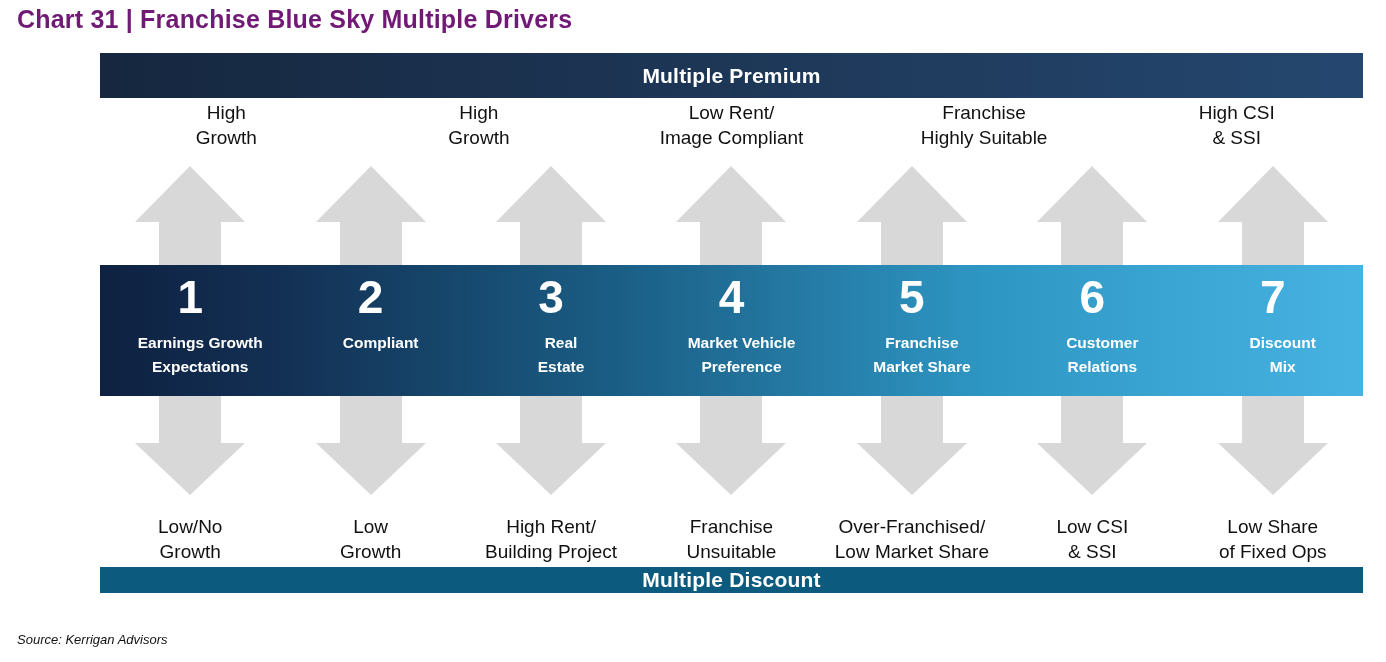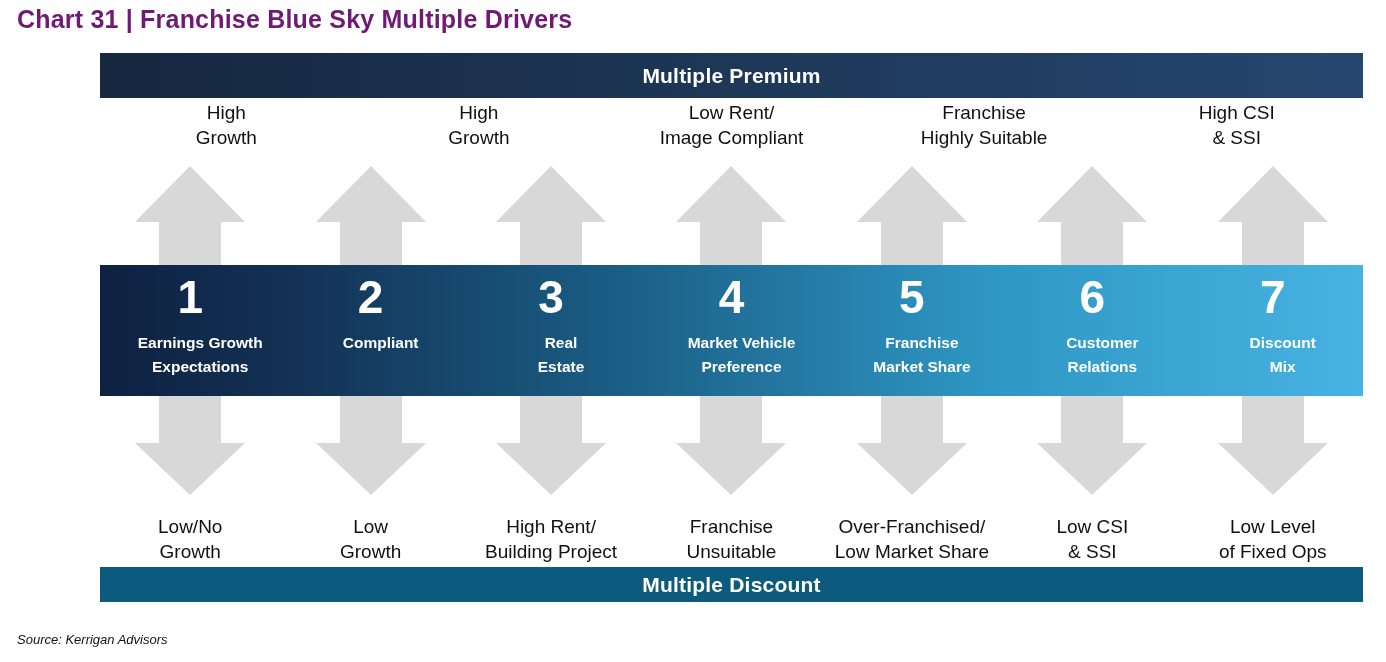--- a/index.html
+++ b/index.html
@@ -20,21 +20,21 @@
     position:absolute;left:100px;width:1263px;
     display:flex;align-items:center;justify-content:center;
     color:var(--text-light,#fff);font-weight:bold;font-size:21px;
     letter-spacing:.2px;
   }
   .banner-premium{
     top:53px;height:45px;
     background:linear-gradient(90deg,var(--premium-banner-left,#16273f),var(--premium-banner-right,#25476f));
   }
   .banner-discount{
-    top:567px;height:35px;
+    top:567px;height:26px;
     background:var(--discount-banner,#0c5a7d);
   }
   .row{
     position:absolute;left:100px;width:1263px;
     display:flex;
   }
   .row > *{flex:1 1 0;min-width:0;}
   .labels-top{top:100px;height:66px;}
   .labels-bottom{top:514px;height:66px;}
   .labelcell{
@@ -271,21 +271,21 @@
       </div>
     <div class="labelcell">
         <div class="labeltext">Over-Franchised/
 Low Market Share</div>
       </div>
     <div class="labelcell">
         <div class="labeltext">Low CSI
 &amp; SSI</div>
       </div>
     <div class="labelcell">
-        <div class="labeltext">Low Level
+        <div class="labeltext">Low Share
 of Fixed Ops</div>
       </div>
   </div>
 
   <div class="banner banner-discount">
     <span>Multiple Discount</span>
   </div>
 
   <div class="source">Source: Kerrigan Advisors</div>
 

